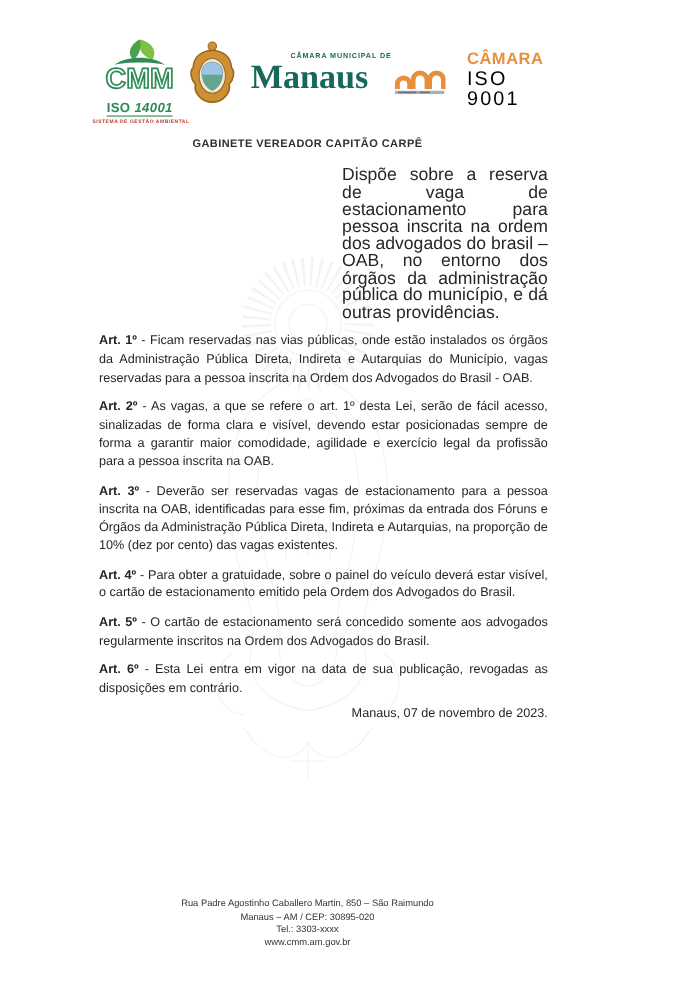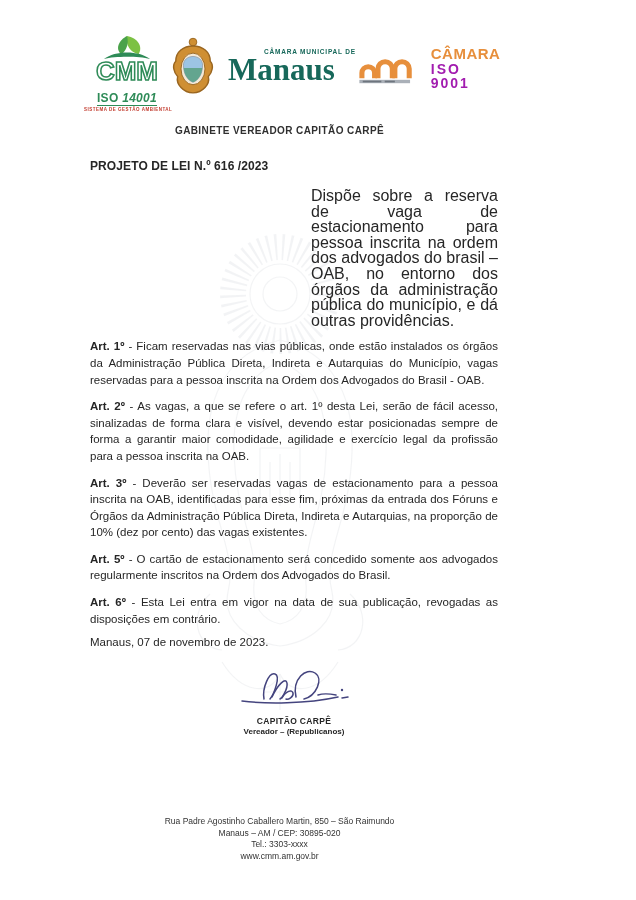--- a/index.html
+++ b/index.html
@@ -37,41 +37,41 @@
     color:#17685a;font-size:6.5px;font-weight:bold;letter-spacing:.8px;
     padding-left:36px;white-space:nowrap;
   }
   .cmm-name{
     color:#17685a;font-family:"Liberation Serif",serif;font-weight:bold;
     font-size:31px;margin-top:0;line-height:30px;
   }
   .logo-iso9001{display:flex;align-items:center;gap:19px;margin-top:12px;}
   .iso9001-text{line-height:1;}
   .iso9001-l1{color:#e78f3c;font-size:15px;font-weight:bold;letter-spacing:.5px;}
-  .iso9001-l2{color:#a21caf;font-size:14px;font-weight:bold;letter-spacing:2px;margin-top:1px;}
+  .iso9001-l2{color:#000000;font-size:18px;font-weight:normal;letter-spacing:2px;margin-top:1px;}
   
   .office{
     text-align:center;font-size:10px;font-weight:bold;letter-spacing:.4px;
     margin-top:13px;color:#303030;
   }
   .content{padding:0 61px 0 90px;position:relative;z-index:2;}
   .doc-title{font-size:12px;font-weight:bold;margin-top:23px;letter-spacing:.1px;}
   
   .ementa{
     width:187px;margin-left:auto;margin-top:15px;
     font-size:16px;line-height:15.6px;text-align:justify;
   }
   
   .article{
     font-size:11.5px;line-height:16.6px;text-align:justify;
     margin:10px 0 0 0;
   }
   .article strong{font-weight:bold;}
   
-  .dateline{font-size:11.5px;margin-top:9px;}
+  .dateline{font-size:11.5px;text-align:right;margin-top:9px;}
   .sign-block{text-align:center;margin-top:16px;}
   .sign-svg{width:120px;height:48px;}
   .sign-name{font-size:8.5px;font-weight:bold;letter-spacing:.3px;margin-top:0;}
   .sign-role{font-size:8px;font-weight:bold;margin-top:1px;}
   
   .footer{
     position:absolute;left:0;right:0;bottom:38px;
     text-align:center;font-size:8.5px;line-height:11.5px;color:#333;
   }
 </style>
@@ -141,48 +141,32 @@
         <div class="iso9001-l1">CÂMARA</div>
         <div class="iso9001-l2">ISO 9001</div>
       </div>
     </div>
   </div>
 
   <div class="office">GABINETE VEREADOR CAPITÃO CARPÊ</div>
 
   <div class="content">
 
-    <div class="doc-title">PROJETO DE LEI N.º 616 /2023</div>
 
     <div class="ementa">Dispõe sobre a reserva de vaga de estacionamento para pessoa inscrita na ordem dos advogados do brasil – OAB, no entorno dos órgãos da administração pública do município, e dá outras providências.</div>
 
     <p class="article"><strong>Art. 1º</strong> <span>- Ficam reservadas nas vias públicas, onde estão instalados os órgãos da Administração Pública Direta, Indireta e Autarquias do Município, vagas reservadas para a pessoa inscrita na Ordem dos Advogados do Brasil - OAB.</span></p>
     <p class="article"><strong>Art. 2º</strong> <span>- As vagas, a que se refere o art. 1º desta Lei, serão de fácil acesso, sinalizadas de forma clara e visível, devendo estar posicionadas sempre de forma a garantir maior comodidade, agilidade e exercício legal da profissão para a pessoa inscrita na OAB.</span></p>
     <p class="article"><strong>Art. 3º</strong> <span>- Deverão ser reservadas vagas de estacionamento para a pessoa inscrita na OAB, identificadas para esse fim, próximas da entrada dos Fóruns e Órgãos da Administração Pública Direta, Indireta e Autarquias, na proporção de 10% (dez por cento) das vagas existentes.</span></p>
+    <p class="article"><strong>Art. 4º</strong> <span>- Para obter a gratuidade, sobre o painel do veículo deverá estar visível, o cartão de estacionamento emitido pela Ordem dos Advogados do Brasil.</span></p>
     <p class="article"><strong>Art. 5º</strong> <span>- O cartão de estacionamento será concedido somente aos advogados regularmente inscritos na Ordem dos Advogados do Brasil.</span></p>
     <p class="article"><strong>Art. 6º</strong> <span>- Esta Lei entra em vigor na data de sua publicação, revogadas as disposições em contrário.</span></p>
 
     <div class="dateline">Manaus, 07 de novembro de 2023.</div>
 
-    <div class="sign-block">
-      <svg class="sign-svg" viewBox="0 0 120 48" xmlns="http://www.w3.org/2000/svg">
-        <g stroke="#44447e" stroke-width="1.5" fill="none" stroke-linecap="round">
-          <path d="M8,37 C32,40 72,40 104,33"></path>
-          <path d="M30,35 C28,24 35,8 41,10 C47,12 40,30 36,35"></path>
-          <path d="M38,33 C44,20 52,13 53,19 C54,25 48,34 46,35"></path>
-          <path d="M48,34 C52,27 58,25 59,29 C60,33 54,36 52,35"></path>
-          <path d="M62,33 C58,15 72,3 81,9 C90,15 82,32 70,35"></path>
-          <path d="M84,31 C90,29 97,30 102,31"></path>
-          <path d="M108,34 l6,-1"></path>
-        </g>
-        <circle cx="108" cy="26" r="1.2" fill="#44447e"></circle>
-      </svg>
-      <div class="sign-name">CAPITÃO CARPÊ</div>
-      <div class="sign-role">Vereador – (Republicanos)</div>
-    </div>
   </div>
 
   <div class="footer">
     <div>Rua Padre Agostinho Caballero Martin, 850 – São Raimundo</div>
     <div>Manaus – AM / CEP: 30895-020</div>
     <div>Tel.: 3303-xxxx</div>
     <div>www.cmm.am.gov.br</div>
   </div>
 
 </div>

